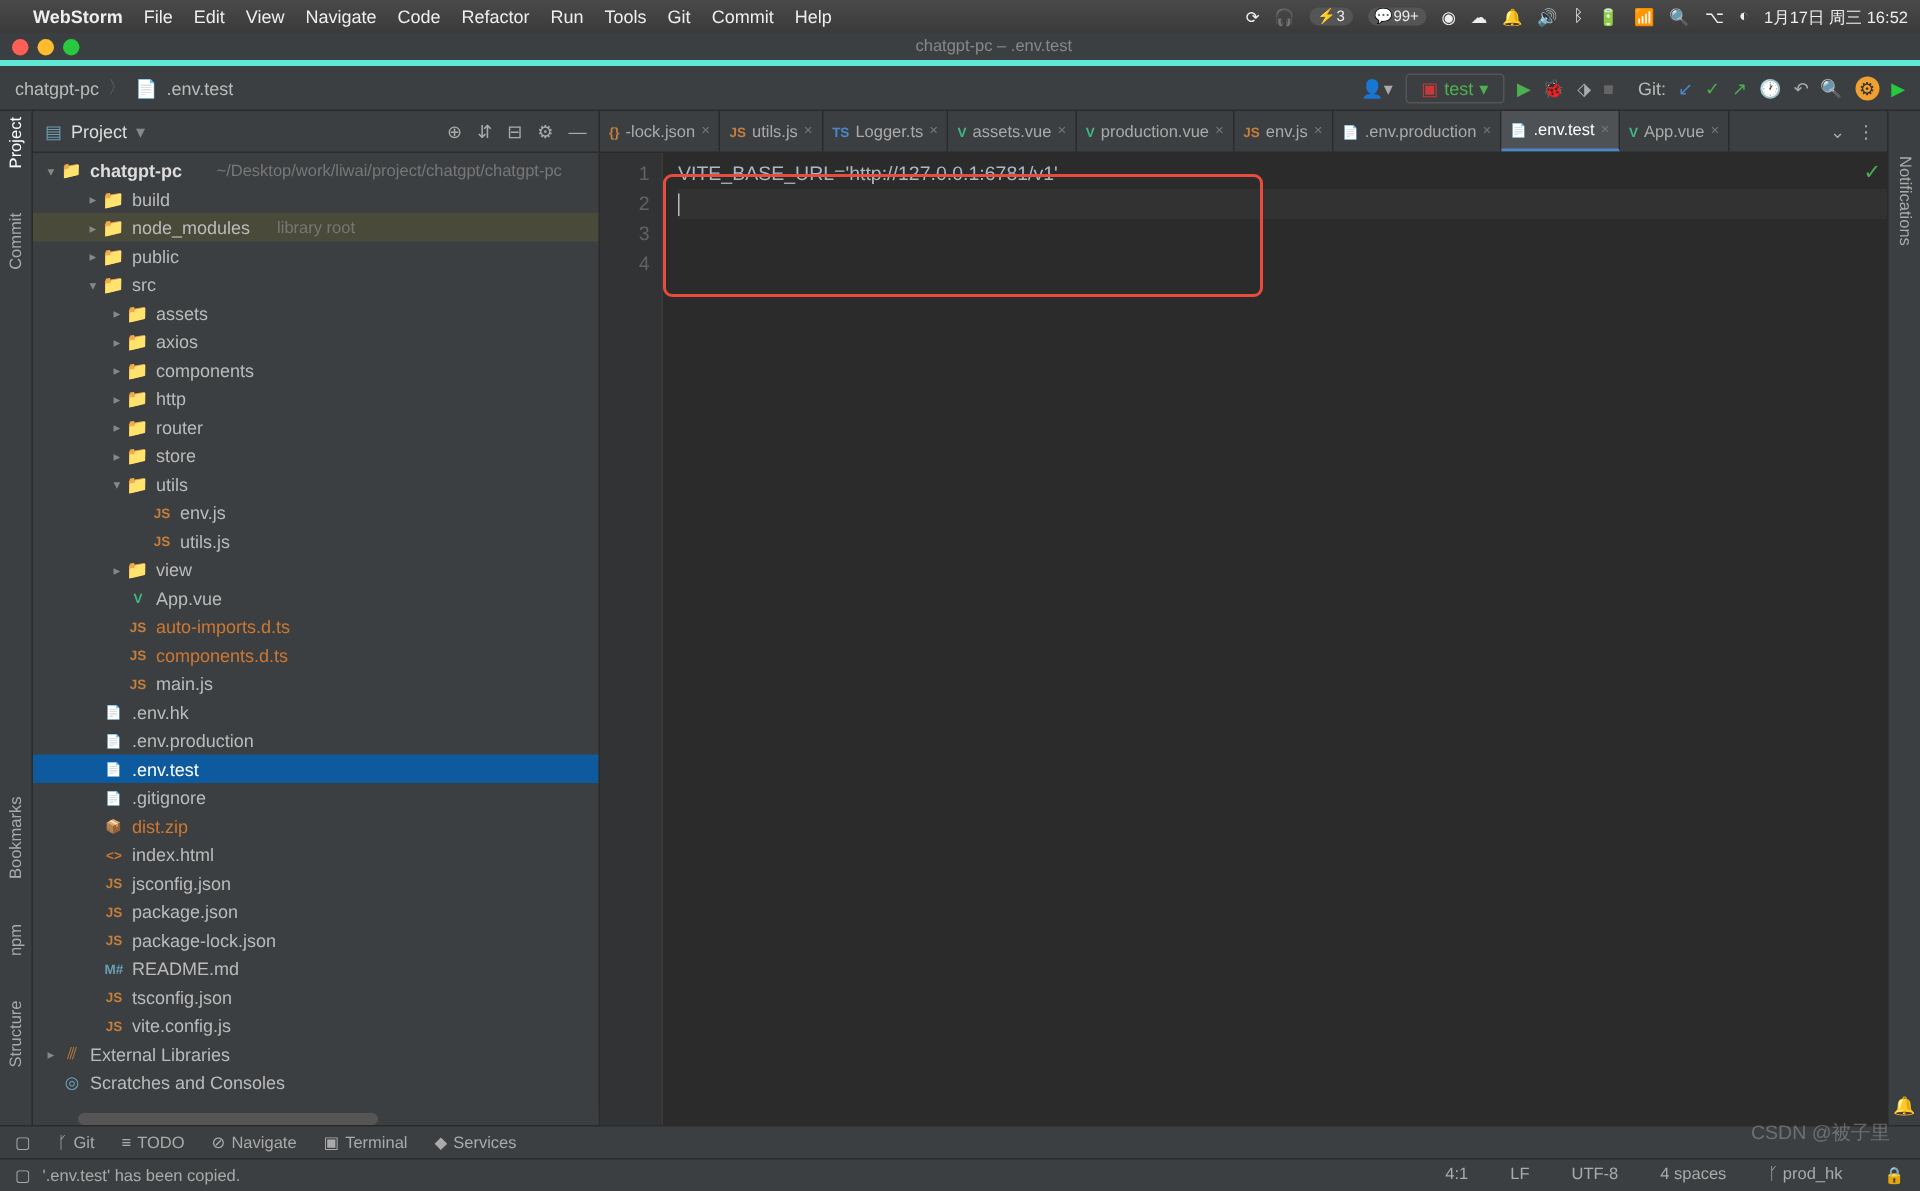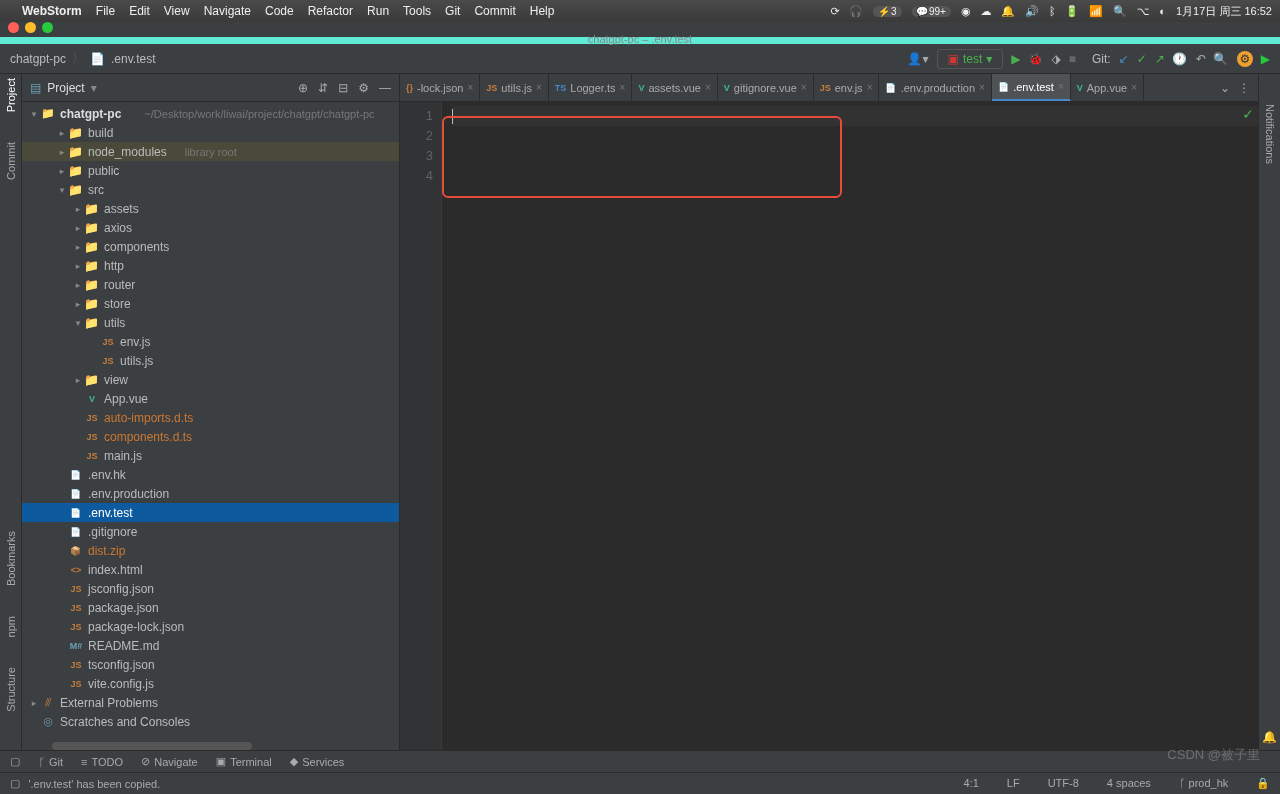--- a/index.html
+++ b/index.html
@@ -6,21 +6,21 @@
 body { background: #2b2b2b; color: #bbb; font-size: 12px; overflow: hidden; width: 1280px; height: 794px; position: relative; }
 
 
 .mac-menu { height: 22px; background: linear-gradient(#4a4a4a,#3a3a3a); display: flex; align-items: center; padding: 0 8px; color: #eee; font-size: 12px; gap: 14px; }
 .mac-menu .apple { font-size: 14px; }
 .mac-menu .right { margin-left: auto; display: flex; gap: 10px; align-items: center; font-size: 11px; }
 .mac-menu .right .badge { background: #555; border-radius: 8px; padding: 0 5px; font-size: 10px; }
 .mac-menu .app-name { font-weight: 600; }
 
 
-.title-bar { height: 22px; background: #3c3f41; display: flex; align-items: flex-start; padding: 0 8px; color: #888; font-size: 11px; border-bottom: 7px solid #5eead4; flex-direction: column; }
+.title-bar { height: 22px; background: #3c3f41; display: flex; align-items: center; padding: 0 8px; color: #888; font-size: 11px; border-bottom: 4px solid #5eead4; }
 .traffic { display: flex; gap: 6px; }
 .traffic span { width: 11px; height: 11px; border-radius: 50%; display: inline-block; }
 .traffic .r { background: #ff5f56; } .traffic .y { background: #ffbd2e; } .traffic .g { background: #27c93f; }
 .title-bar .title { margin: 0 auto; }
 
 
 .nav-bar { height: 30px; background: #3c3f41; display: flex; align-items: center; padding: 0 10px; gap: 6px; border-bottom: 1px solid #2b2b2b; }
 .bc { color: #bbb; } .bc-sep { color: #666; }
 .nav-bar .right { margin-left: auto; display: flex; align-items: center; gap: 8px; }
 .run-config { border: 1px solid #555; padding: 2px 10px; border-radius: 3px; color: #4caf50; display: flex; align-items: center; gap: 4px; }
@@ -330,21 +330,21 @@
           </div>
           <div class="tree-row" style="padding-left: 34px;">
             <span class="chev"></span>
             <span class="ficon" style="color:#c57e3c;font-size:9px;font-weight:bold">JS</span>
             <span class="">vite.config.js</span>
           </div>
         </div>
       <div class="tree-row" style="padding-left:6px">
         <span class="chev">▸</span>
           <span class="ficon" style="color:#c57e3c">⫻</span>
-        <span>External Problems</span>
+        <span>External Libraries</span>
       </div>
       <div class="tree-row" style="padding-left:6px">
         <span class="chev"></span>
           <span class="ficon" style="color:#6a9fb5">◎</span>
         <span>Scratches and Consoles</span>
       </div>
     </div>
     <div style="position:relative;height:10px;background:#3c3f41">
       <div class="scroll-thumb"></div>
     </div>
@@ -367,21 +367,21 @@
           <span>Logger.ts</span>
           <span class="x">×</span>
         </div>
         <div class="tab">
           <span style="color:#41b883;font-size:9px;font-weight:bold">V</span>
           <span>assets.vue</span>
           <span class="x">×</span>
         </div>
         <div class="tab">
           <span style="color:#41b883;font-size:9px;font-weight:bold">V</span>
-          <span>gitignore.vue</span>
+          <span>production.vue</span>
           <span class="x">×</span>
         </div>
         <div class="tab">
           <span style="color:#c57e3c;font-size:9px;font-weight:bold">JS</span>
           <span>env.js</span>
           <span class="x">×</span>
         </div>
         <div class="tab">
           <span style="color:#888;font-size:9px;font-weight:bold">📄</span>
           <span>.env.production</span>
@@ -404,20 +404,21 @@
       </div>
     <div class="editor">
       <div class="gutter" id="gutter">
           <div>1</div>
           <div>2</div>
           <div>3</div>
           <div>4</div>
         </div>
       <div class="code" id="code">
         <div class="highlight-box"></div>
+          <div class="line "><span class="text">VITE_BASE_URL='http://127.0.0.1:6781/v1'</span></div>
           <div class="line caret-line"><span class="text"></span><span class="cursor"></span></div>
         </div>
       <div class="ed-right">✓</div>
     </div>
   </div>
 
   <div class="right-gutter">
     <span class="vlabel">Notifications</span>
     <span style="flex:1"></span>
     <span style="color:#888;margin-bottom:6px">🔔</span>

